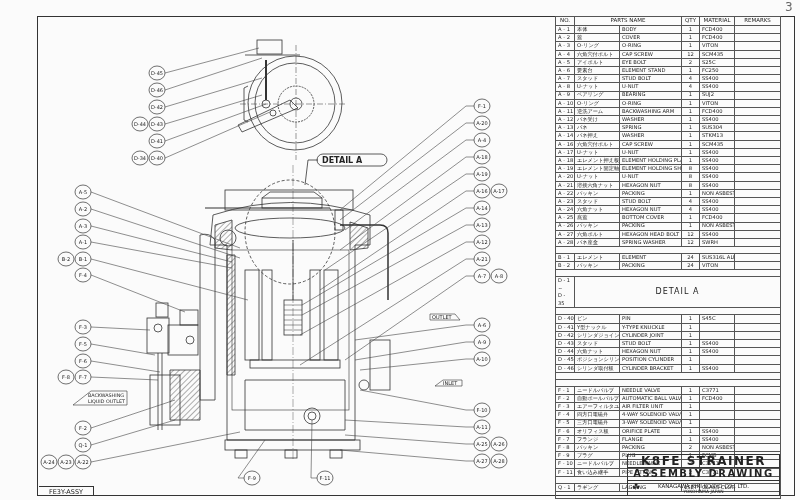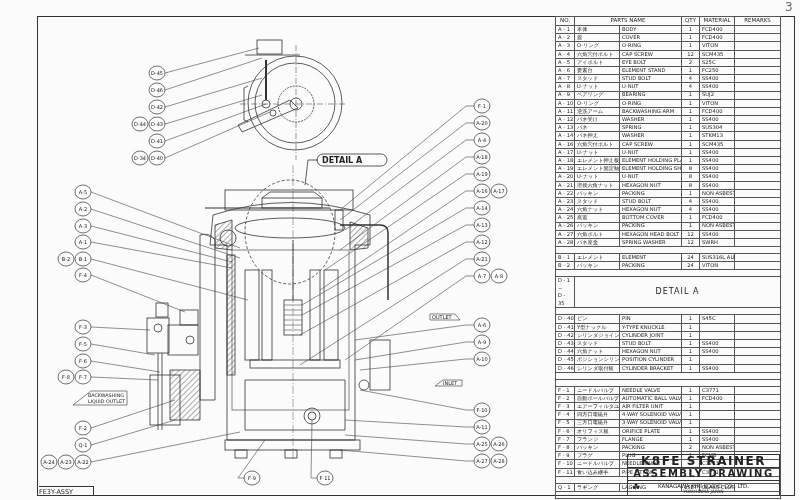--- a/index.html
+++ b/index.html
@@ -2,21 +2,21 @@
 <html><head>
 <meta charset="utf-8">
 <style>
   html,body{margin:0;padding:0;background:#fff;}
   body{width:800px;height:500px;position:relative;overflow:hidden;font-family:"DejaVu Sans",sans-serif;color:#222;}
   .sheet{position:absolute;left:0;top:0;width:800px;height:500px;background:#fbfbfb;}
   .drawing{position:absolute;left:0;top:0;width:555px;height:500px;}
   svg{display:block;}
   .frame{position:absolute;left:37px;top:16px;width:758px;height:480px;border:1px solid #333;box-sizing:border-box;}
   .page-num{position:absolute;left:785px;top:0px;font-size:12px;color:#666;font-family:"DejaVu Sans",sans-serif;}
-  .dwgno{position:absolute;left:39px;top:486px;width:55px;height:10px;border-top:1px solid #333;border-right:1px solid #333;font-size:6.5px;line-height:10px;padding-left:0;box-sizing:border-box;}
+  .dwgno{position:absolute;left:39px;top:486px;width:55px;height:10px;border-top:1px solid #333;border-right:1px solid #333;font-size:6.5px;line-height:10px;padding-left:0;box-sizing:border-box;text-align:center;}
   table.parts{position:absolute;left:555px;top:16px;width:225px;border-collapse:collapse;font-family:"DejaVu Sans",sans-serif;font-size:5.2px;line-height:1;table-layout:fixed;}
   table.parts td, table.parts th{border:1px solid #555;padding:0 2px;height:7.2px;white-space:nowrap;overflow:hidden;font-weight:normal;}
   table.parts th{height:8px;font-size:5.5px;text-align:center;}
   table.parts td.c{text-align:center;}
   table.parts tr.blank td{height:6px;}
   table.parts tr.detail td{height:26px;}
   table.parts td.detail-title{text-align:center;font-size:8px;letter-spacing:1px;}
   table.parts td.dnum{font-size:5px;line-height:1.5;white-space:normal;}
   .titleblock{position:absolute;left:627px;top:454px;width:153px;height:42px;border:1px solid #333;box-sizing:border-box;font-family:"DejaVu Sans",sans-serif;}
   .tb-row{border-bottom:1px solid #333;text-align:center;font-weight:bold;}

